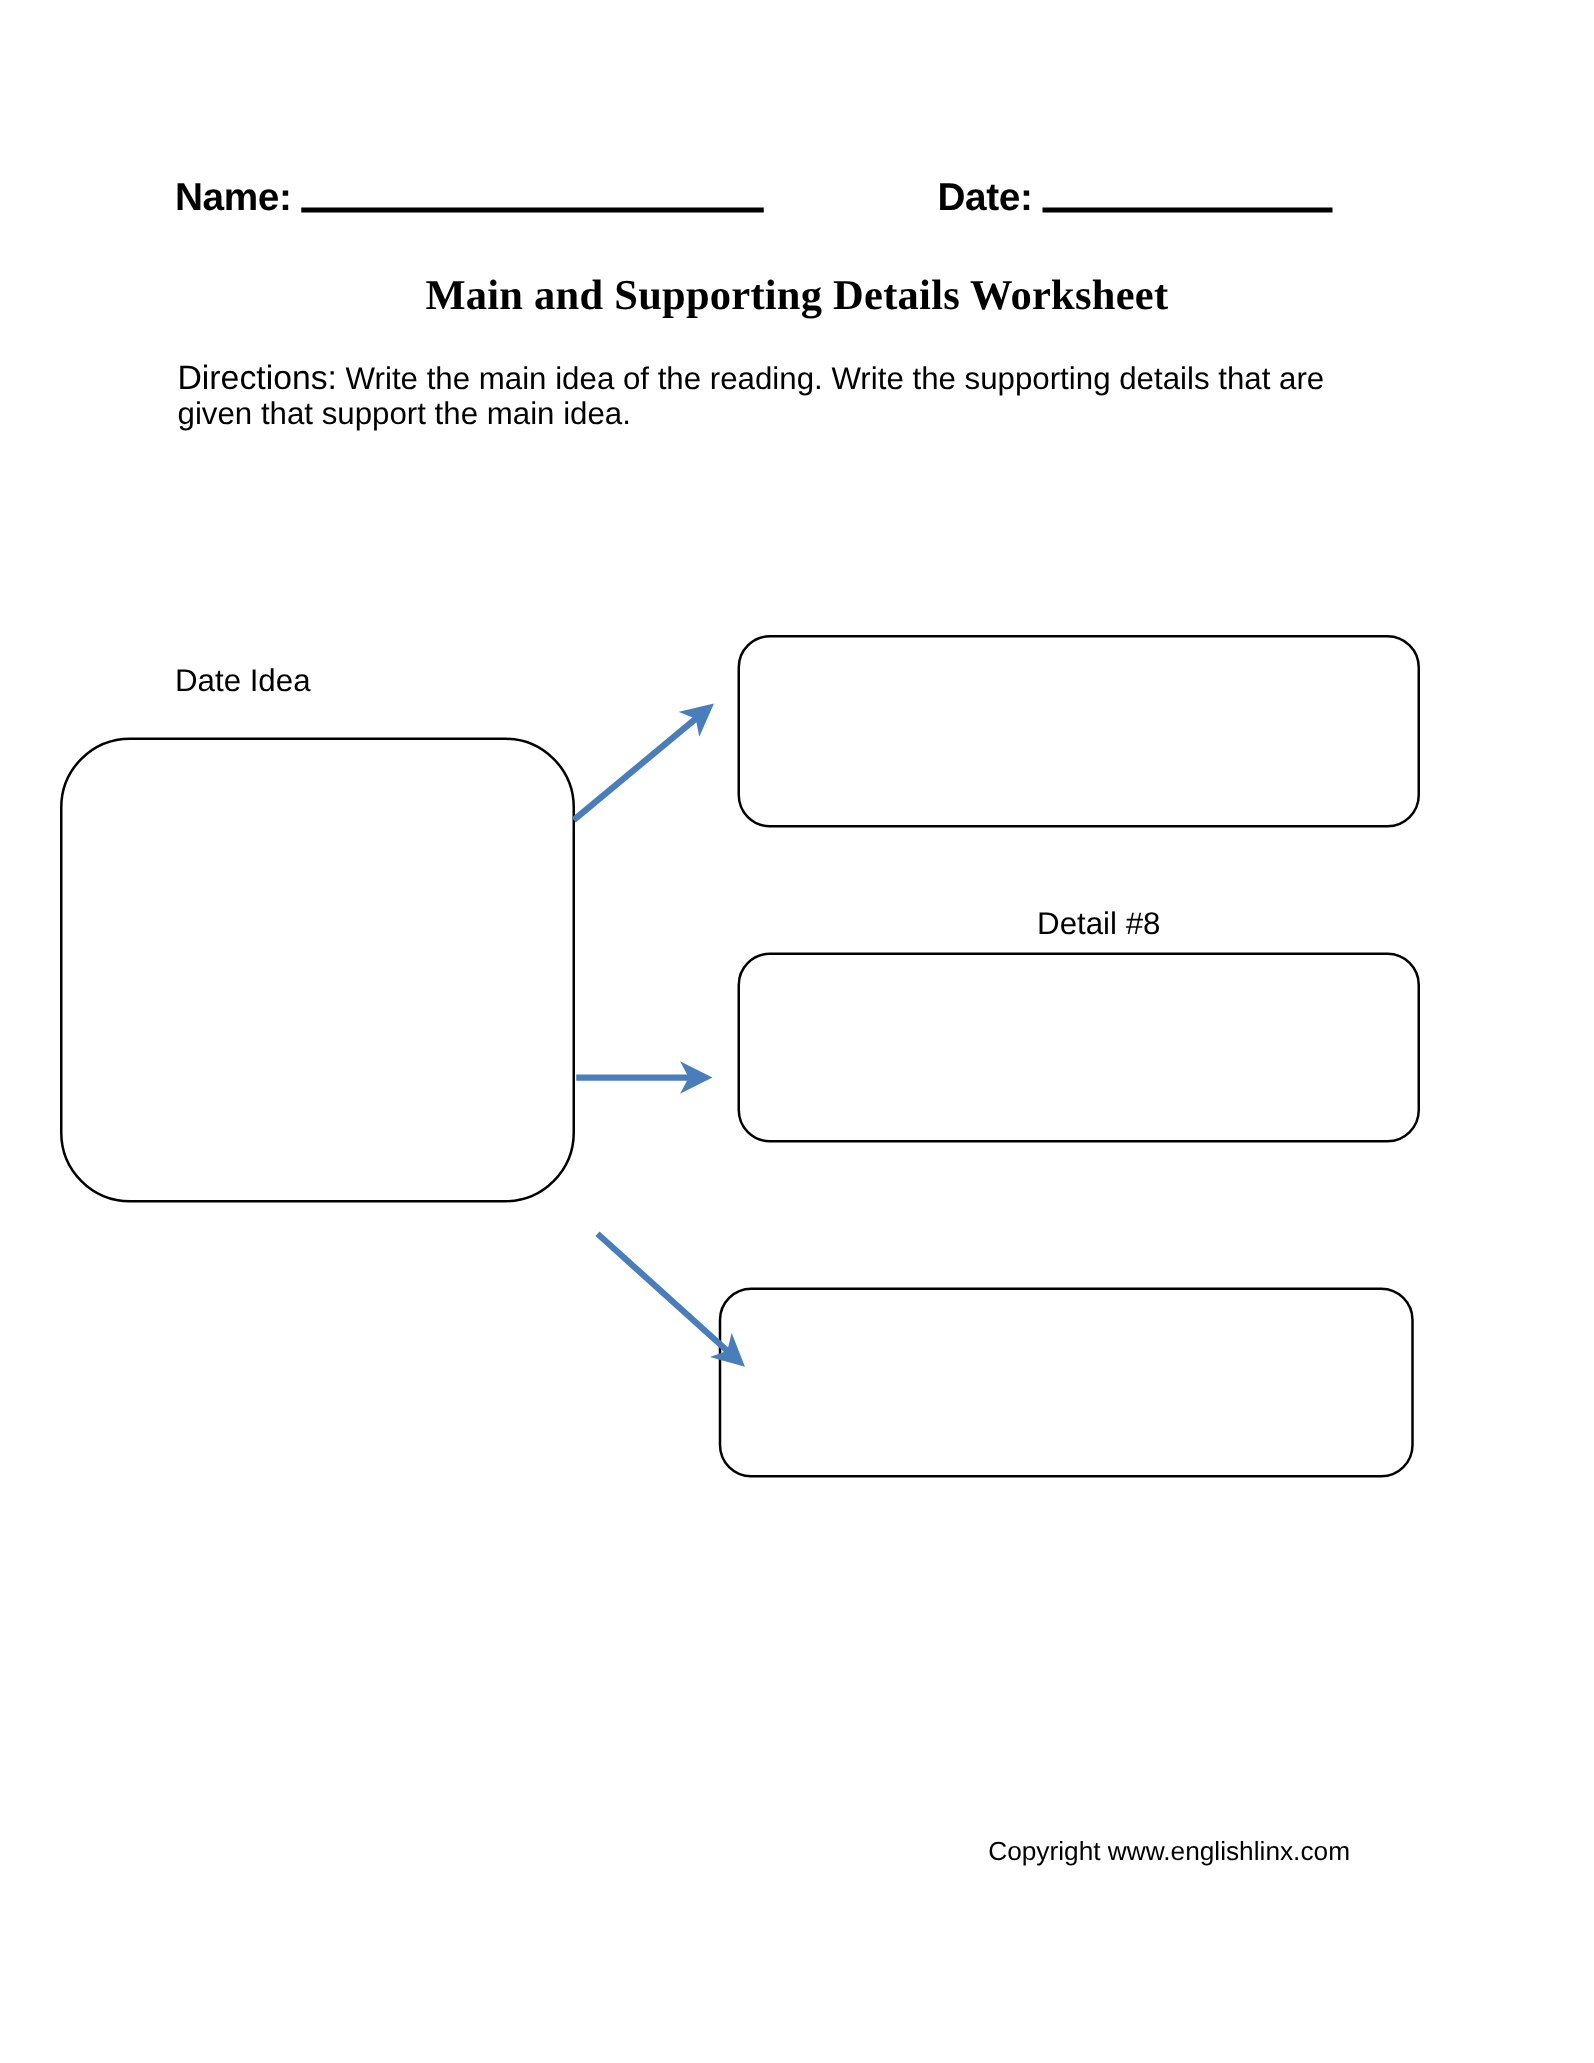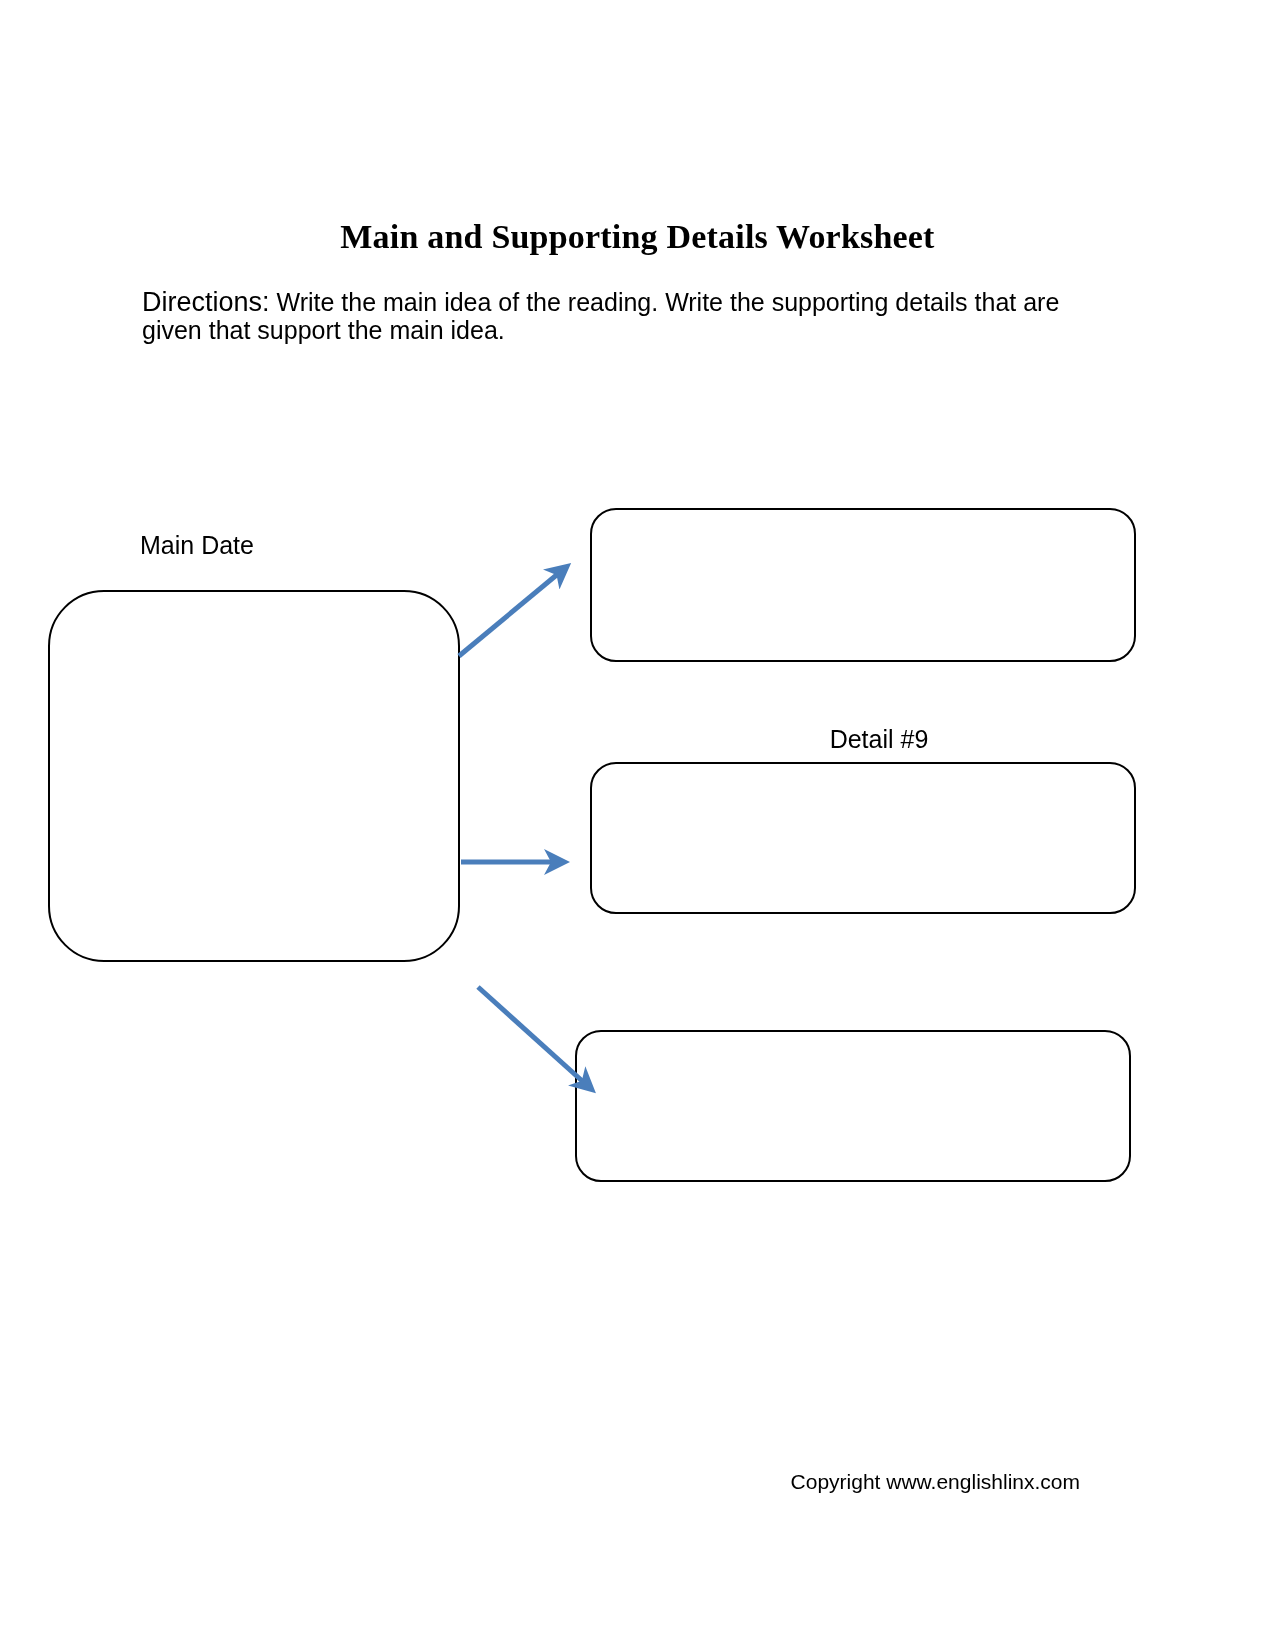--- a/index.html
+++ b/index.html
@@ -160,35 +160,45 @@
     text-align: right;
     font-family: Liberation Sans, sans-serif;
     font-size: 21px;
   }
 </style>
 </head>
 <body>
 
 <div id="page">
 
+  <div class="name-date-row">
+    <div class="field" id="name-field">
+      <span class="field-label">Name:</span>
+      <span class="field-rule"></span>
+    </div>
+    <div class="field" id="date-field">
+      <span class="field-label">Date:</span>
+      <span class="field-rule"></span>
+    </div>
+  </div>
 
   <div id="worksheet-title">Main and Supporting Details Worksheet</div>
 
   <div id="directions">
     <span class="directions-lead">Directions:</span><span> Write the main idea of the reading. Write the supporting details that are given that support the main idea.</span>
   </div>
 
   <div id="diagram">
 
-    <div class="node-label" id="main-idea-label">Main Date</div>
+    <div class="node-label" id="main-idea-label">Date Idea</div>
     <div class="box" id="main-idea-box" style="border-color: rgb(0, 0, 0);"></div>
 
     <div class="box" id="detail-1-box" style="border-color: rgb(0, 0, 0);"></div>
 
-    <div class="node-label" id="detail-2-label">Detail #9</div>
+    <div class="node-label" id="detail-2-label">Detail #8</div>
     <div class="box" id="detail-2-box" style="border-color: rgb(0, 0, 0);"></div>
 
     <div class="box" id="detail-3-box" style="border-color: rgb(0, 0, 0);"></div>
 
     <svg id="arrow-layer" width="1275" height="1650" viewBox="0 0 1275 1650">
       <defs>
         <marker id="arrowhead" markerWidth="5.2" markerHeight="5.2" refX="3.6" refY="2.6" orient="auto" markerUnits="strokeWidth">
           <path d="M0,0 L5.2,2.6 L0,5.2 L1.4,2.6 Z" fill="#4A7EBB"></path>
         </marker>
       </defs>

